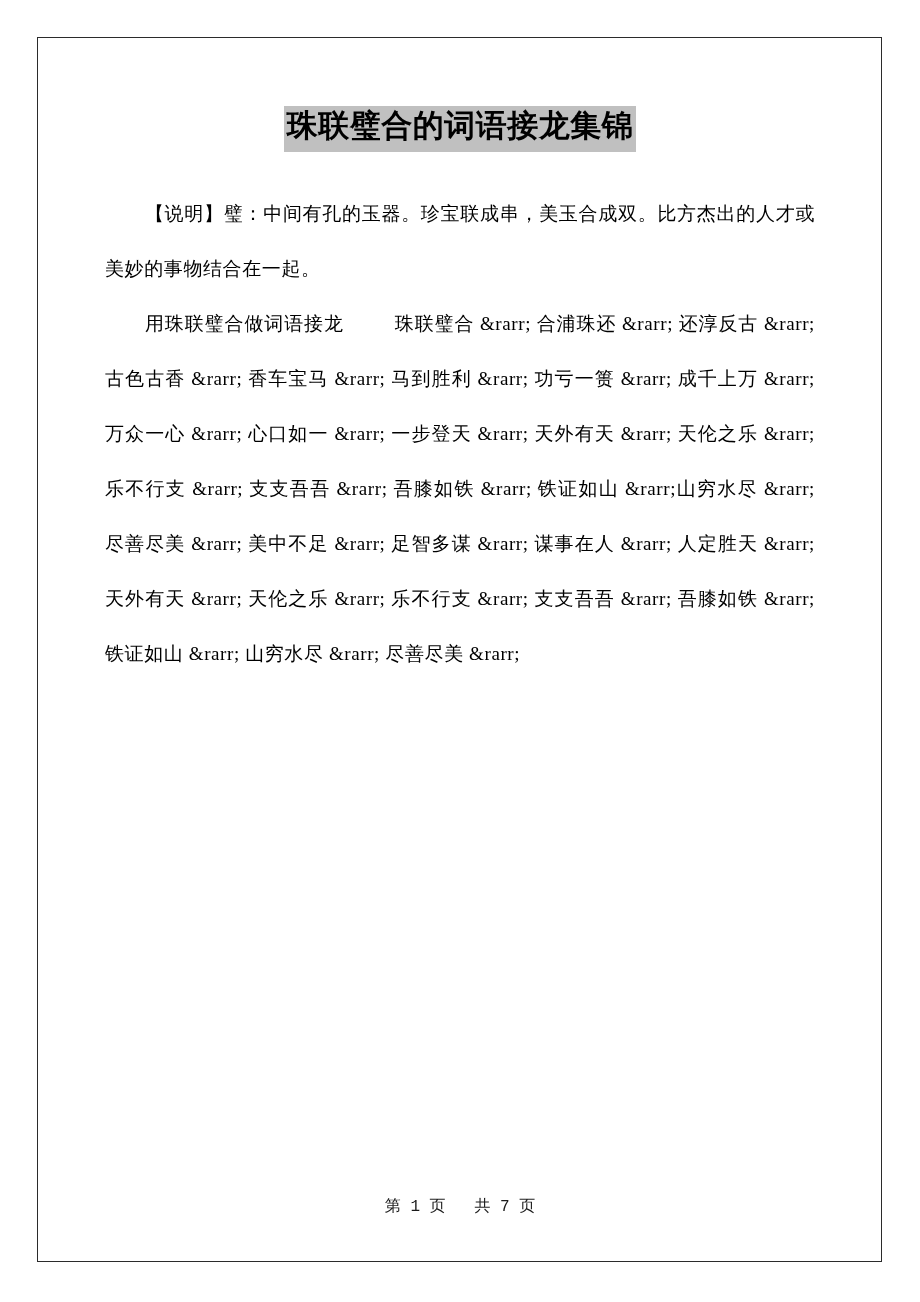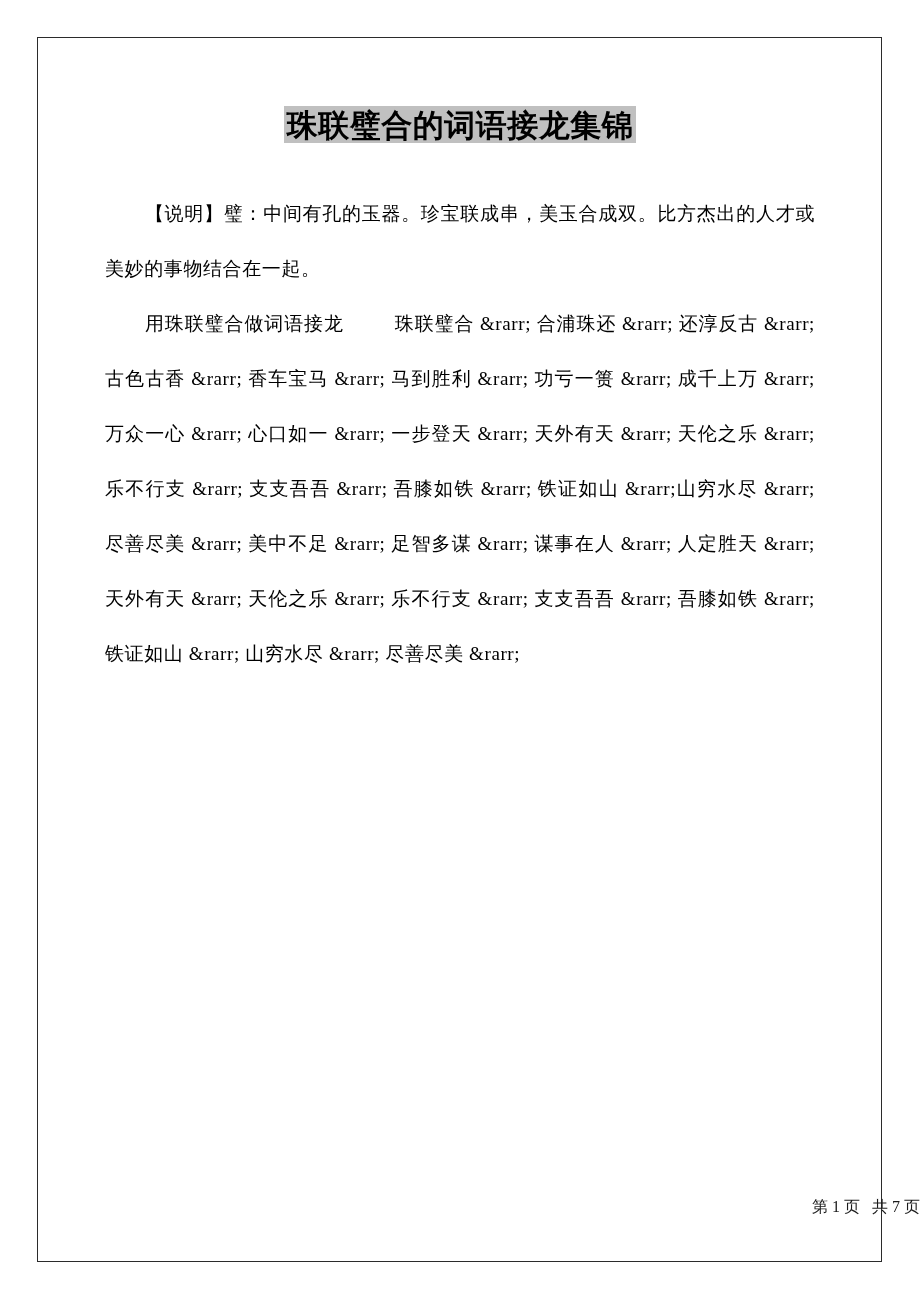--- a/index.html
+++ b/index.html
@@ -50,21 +50,21 @@
     text-align: center;
     font-family: "Liberation Serif", "DejaVu Serif", serif;
     font-weight: bold;
     font-size: 31px;
     line-height: 44px;
     letter-spacing: 0.5px;
     white-space: nowrap;
   }
   .doc-title .hl {
     background: #c0c0c0;
-    padding: 2px 3px 0 3px;
+    padding: 2px 3px 9px 3px;
   }
 
   
   .para {
     margin: 0;
     font-family: "Liberation Serif", "DejaVu Serif", serif;
     font-size: 19px;
     line-height: 55px;
     text-align: justify;
     text-justify: inter-ideograph;
@@ -78,22 +78,22 @@
 
   
   .gap-intro  { height: 38px; }
 
   
   #page-footer {
     position: absolute;
     left: 0;
     top: 1196px;
     width: 920px;
-    text-align: right;
-    font-family: Liberation Serif, serif;
+    text-align: center;
+    font-family: Liberation Mono, monospace;
     font-size: 16px;
     line-height: 22px;
     color: #1a1a1a;
     white-space: pre;
   }
 </style>
 </head>
 <body>
 
 <div id="page-sheet">

